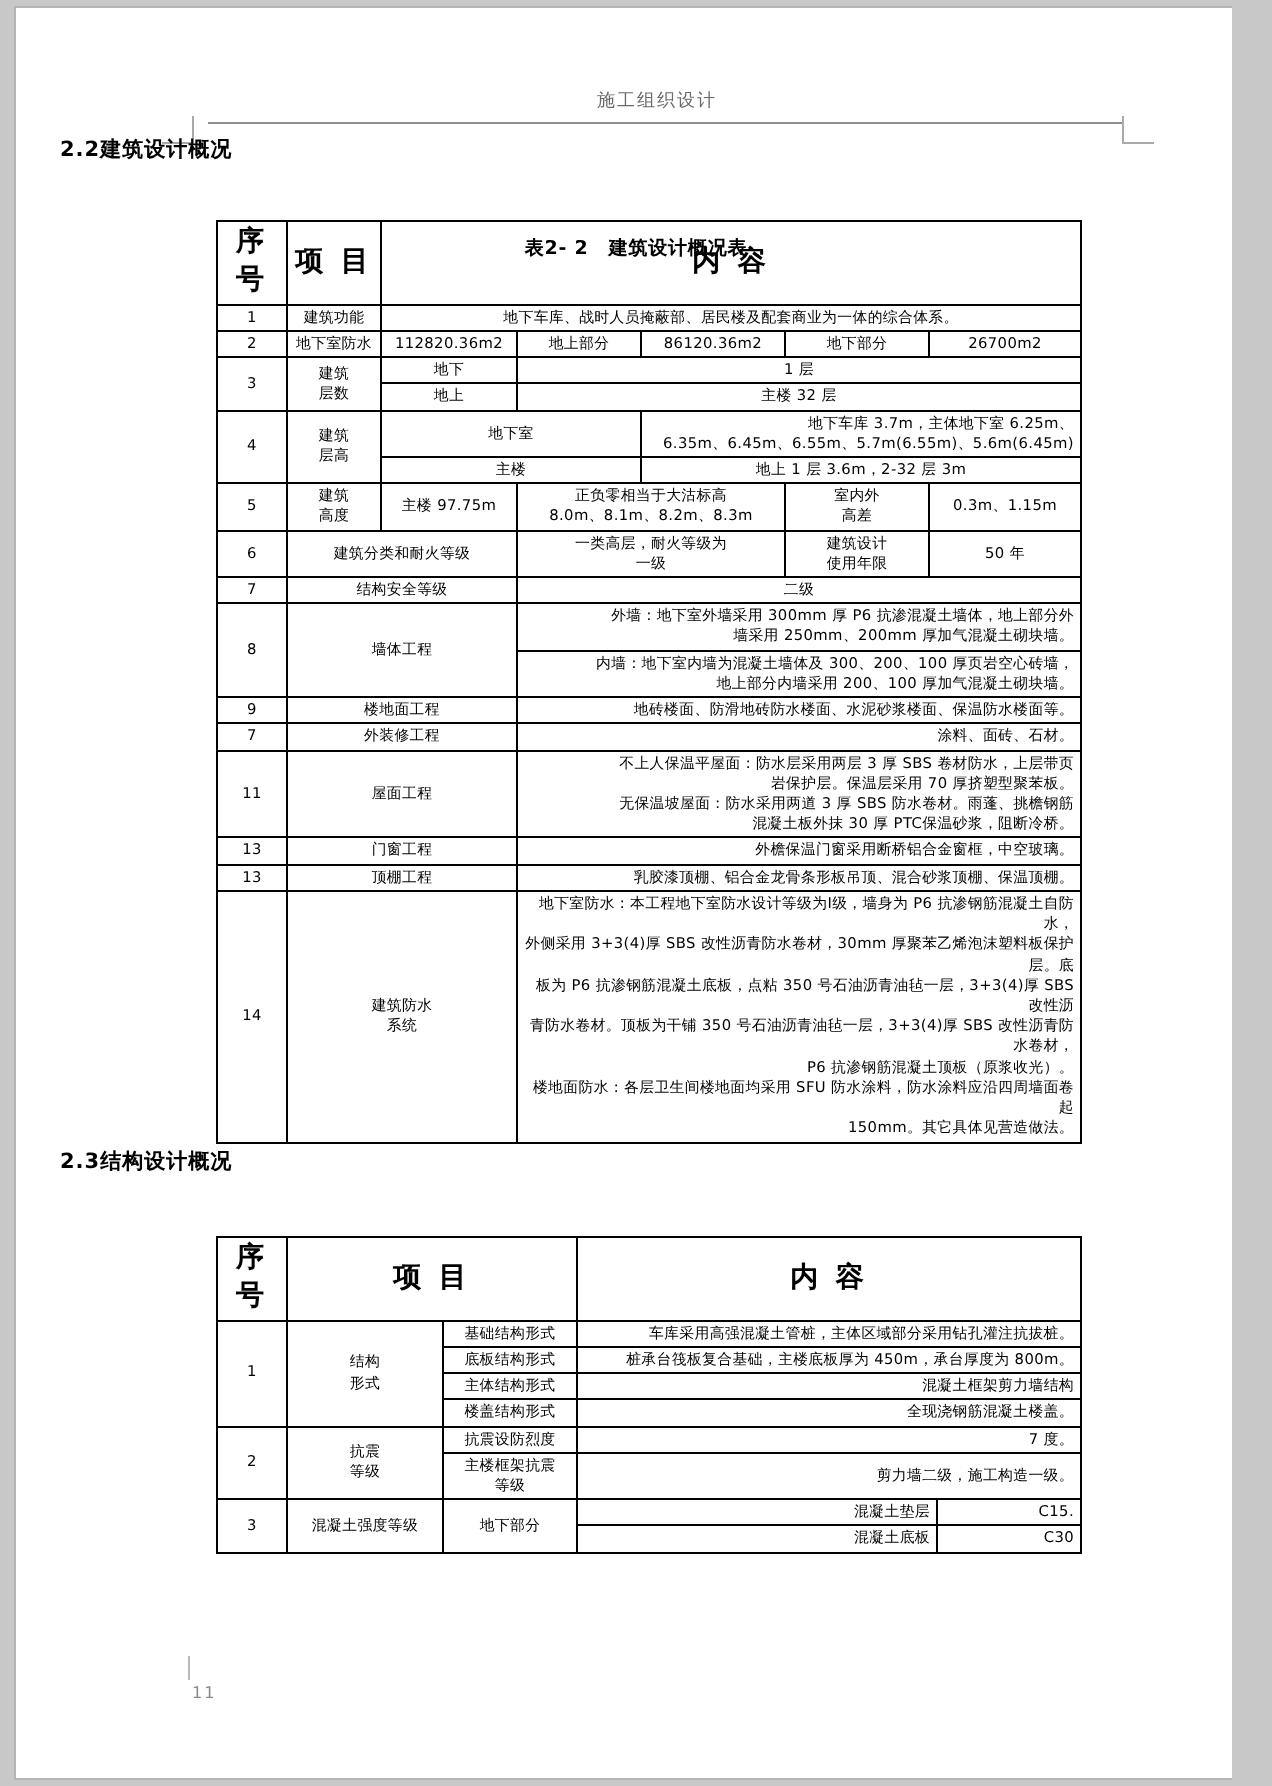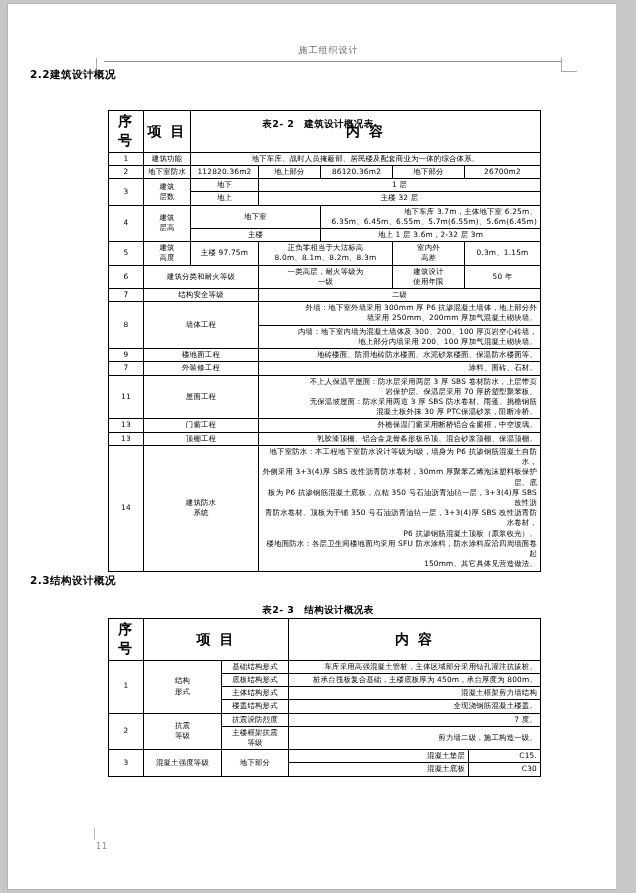--- a/index.html
+++ b/index.html
@@ -281,23 +281,20 @@
 楼地面防水：各层卫生间楼地面均采用 SFU 防水涂料，防水涂料应沿四周墙面卷起
 150mm。其它具体见营造做法。</td>
         </tr>
       </tbody>
     </table>
 
     <div class="sec-heading" style="left:22px; top:570px;">
       <span class="sec-num">2.3</span><span>结构设计概况</span>
     </div>
 
-    <div class="tbl-caption" style="left:50px; top:600px;">
-      <span>表2- 3</span><span class="cap-gap"></span><span>结构设计概况表</span>
-    </div>
 
     <table class="doc" id="t2" style="left:100px; top:614px; width:432px;">
       <colgroup>
         <col style="width:35px">
           <col style="width:78px">
           <col style="width:67px">
         <col style="width:180px">
           <col style="width:72px">
       </colgroup>
       <tbody>

